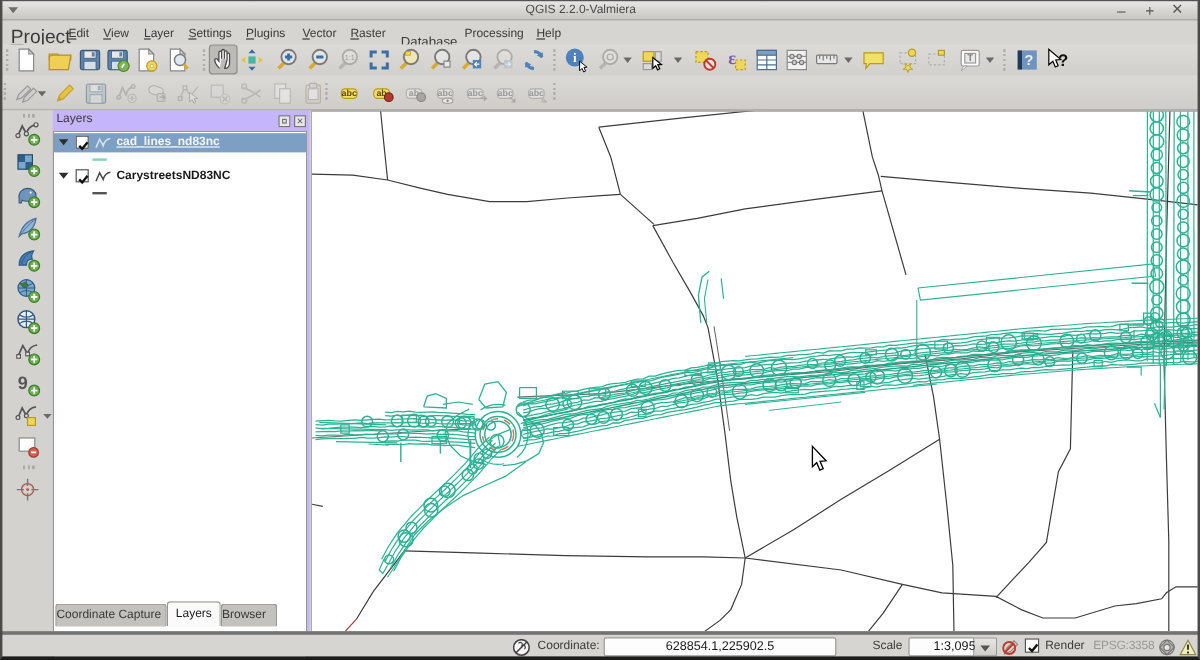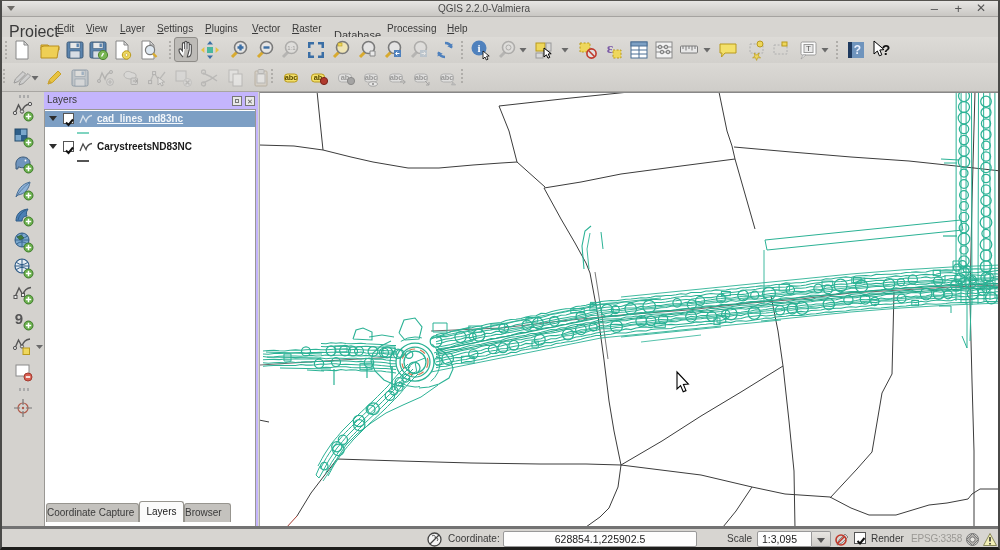--- a/index.html
+++ b/index.html
@@ -743,21 +743,21 @@
 </div>
 <div class="abs" style="left:0;top:526px;width:1000px;height:21px;background:#d7d5d1;border-top:3px solid #737373">
 <svg class="abs" style="left:427px;top:3px" width="15" height="15" viewBox="0 0 15 15">
       <circle cx="7.5" cy="7.5" r="6.5" fill="#f5f5f5" stroke="#444" stroke-width="1.3"></circle>
       <path d="M3,12 L12,3" stroke="#444" stroke-width="1.3"></path>
       <path d="M5,4 c2,-1.5 4,0 3,2 c2,-1 4,1 2,3" fill="none" stroke="#444" stroke-width="1"></path>
     </svg>
 <div class="abs" style="left:448px;top:4px;font-size:10px;color:#3a3a3a">Coordinate:</div>
 <div class="abs" style="left:503px;top:2px;width:194px;height:16px;background:#fdfdfd;border:1px solid #999;border-radius:2px;font-size:10.5px;color:#1a1a1a;text-align:center;line-height:15px">628854.1,225902.5</div>
 <div class="abs" style="left:727px;top:4px;font-size:10px;color:#3a3a3a">Scale</div>
-<div class="abs" style="left:757px;top:2px;width:55px;height:16px;background:#fdfdfd;border:1px solid #999;border-radius:2px 0 0 2px;font-size:10.5px;color:#1a1a1a;padding-left:4px;line-height:15px">1:3,095</div>
+<div class="abs" style="left:757px;top:2px;width:55px;height:16px;background:#fdfdfd;border:1px solid #999;border-radius:2px 0 0 2px;font-size:10.5px;color:#1a1a1a;padding-left:20px;line-height:15px">1:3,095</div>
 <div class="abs" style="left:812px;top:2px;width:19px;height:16px;background:linear-gradient(#e8e6e2,#cfcdc9);border:1px solid #999;border-left:none;border-radius:0 2px 2px 0">
       <div style="position:absolute;left:5px;top:6px;width:0;height:0;border-left:4px solid transparent;border-right:4px solid transparent;border-top:5px solid #555"></div>
     </div>
 <svg class="abs" style="left:835px;top:3px" width="15" height="15" viewBox="0 0 15 15">
       <path d="M2,13 l2,-5 l6,-6 l3,3 l-6,6 z" fill="#d9d9d9" stroke="#888"></path>
       <circle cx="6" cy="8" r="5" fill="none" stroke="#c0392b" stroke-width="1.6"></circle>
       <line x1="2.5" y1="11.5" x2="9.5" y2="4.5" stroke="#c0392b" stroke-width="1.6"></line>
     </svg>
 <div class="abs" style="left:854px;top:3px;width:12px;height:12px;background:#fff;border:1px solid #555"><svg width="12" height="12" viewBox="0 0 12 12">
         <path d="M2.5,6 L5,8.5 L9.5,3" fill="none" stroke="#111" stroke-width="2"></path>

